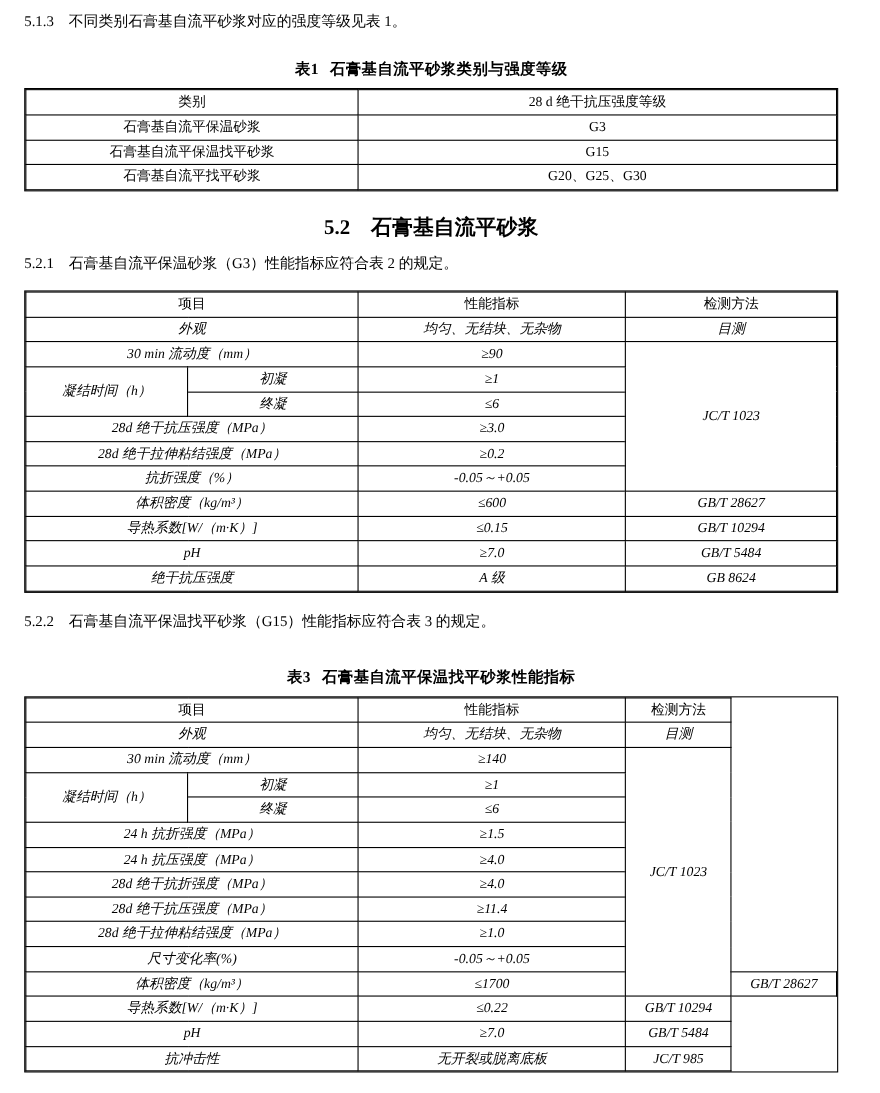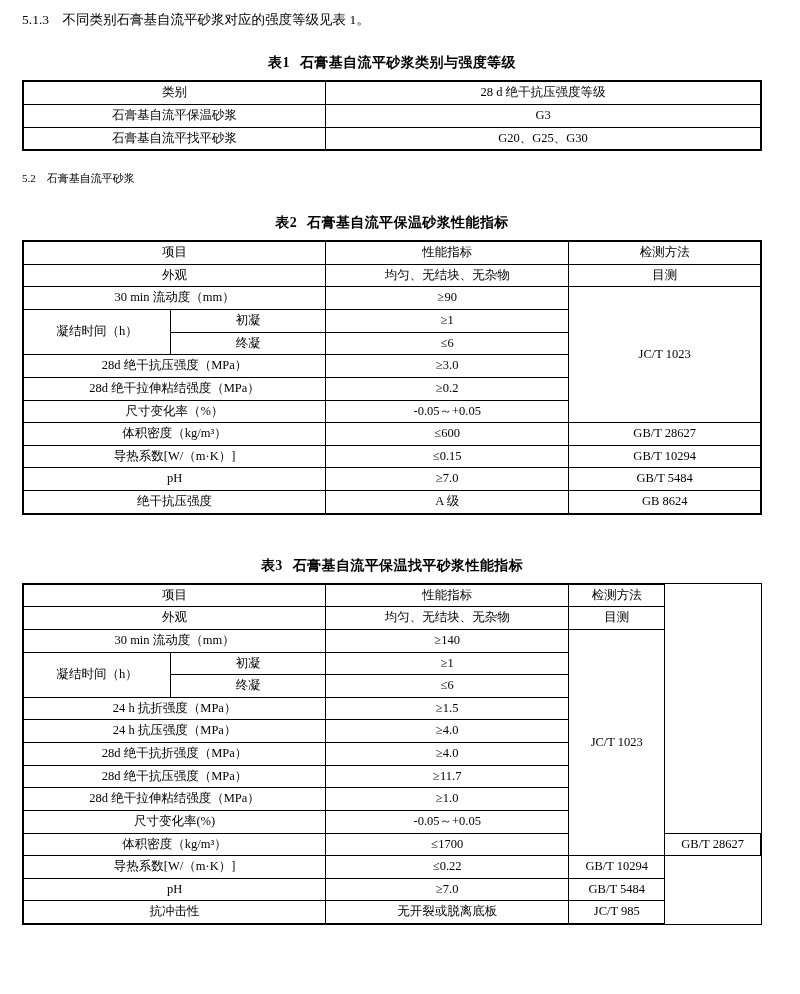--- a/index.html
+++ b/index.html
@@ -21,23 +21,24 @@
     box-sizing: border-box;
     padding: 10px 22px 0 22px;
   }
   .para {
     font-size: 13.5px;
     line-height: 1.5;
     margin: 0 0 6px 0;
     font-family: "Liberation Serif", "DejaVu Serif", serif;
   }
   .sec-head {
-    font-size: 11px;
-    font-weight: normal;
+    font-size: 19px;
+    font-weight: bold;
     margin: 12px 0 10px 0;
+    text-align: center;
   }
   .tbl-title {
     text-align: center;
     font-size: 14px;
     font-weight: bold;
     margin: 10px 0 8px 0;
     letter-spacing: 0.4px;
   }
   .tbl-title .t-label {
     margin-right: 10px;
@@ -59,21 +60,21 @@
   }
   .outer-box {
     border: 1.6px solid #000;
     padding: 0;
   }
   .outer-box table.doc {
     margin: 0;
   }
   .spacer-sm { height: 8px; }
   .spacer-md { height: 16px; }
-  .row-h { height: 21px; }
+  .row-h { height: 21px; font-style: italic; }
 </style>
 </head>
 <body>
 
 <div class="page">
 
   <p class="para">5.1.3　不同类别石膏基自流平砂浆对应的强度等级见表 1。</p>
 
   <div class="spacer-sm"></div>
 
@@ -86,37 +87,39 @@
       <tbody>
           <tr>
         <td style="width:41%;">类别</td>
         <td>28 d 绝干抗压强度等级</td>
       </tr>
       <tr>
         <td>石膏基自流平保温砂浆</td>
         <td>G3</td>
       </tr>
       <tr>
+        <td>石膏基自流平保温找平砂浆</td>
+        <td>G15</td>
+      </tr>
+      <tr>
         <td>石膏基自流平找平砂浆</td>
         <td>G20、G25、G30</td>
       </tr>
     </tbody>
       </table>
   </div>
 
   <div class="spacer-sm"></div>
 
   <p class="sec-head">5.2　石膏基自流平砂浆</p>
 
+  <p class="para">5.2.1　石膏基自流平保温砂浆（G3）性能指标应符合表 2 的规定。</p>
 
   <div class="spacer-sm"></div>
 
-  <div class="tbl-title">
-    <span class="t-label">表2</span><span>石膏基自流平保温砂浆性能指标</span>
-  </div>
 
   <div class="outer-box">
     <table class="doc">
       <tbody>
           <tr>
         <td colspan="2" style="width:41%;">项目</td>
         <td style="width:33%;">性能指标</td>
         <td>检测方法</td>
       </tr>
       <tr class="row-h">
@@ -140,21 +143,21 @@
       </tr>
       <tr class="row-h">
         <td colspan="2">28d 绝干抗压强度（MPa）</td>
         <td>≥3.0</td>
       </tr>
       <tr class="row-h">
         <td colspan="2">28d 绝干拉伸粘结强度（MPa）</td>
         <td>≥0.2</td>
       </tr>
       <tr class="row-h">
-        <td colspan="2">尺寸变化率（%）</td>
+        <td colspan="2">抗折强度（%）</td>
         <td>-0.05～+0.05</td>
       </tr>
       <tr class="row-h">
         <td colspan="2">体积密度（kg/m³）</td>
         <td>≤600</td>
         <td>GB/T 28627</td>
       </tr>
       <tr class="row-h">
         <td colspan="2">导热系数[W/（m·K）]</td>
         <td>≤0.15</td>
@@ -169,20 +172,21 @@
         <td colspan="2">绝干抗压强度</td>
         <td>A 级</td>
         <td>GB 8624</td>
       </tr>
     </tbody>
       </table>
   </div>
 
   <div class="spacer-md"></div>
 
+  <p class="para">5.2.2　石膏基自流平保温找平砂浆（G15）性能指标应符合表 3 的规定。</p>
 
   <div class="spacer-md"></div>
 
   <div class="tbl-title">
     <span class="t-label">表3</span><span>石膏基自流平保温找平砂浆性能指标</span>
   </div>
 
   <div class="outer-box">
     <table class="doc">
       <tbody>
@@ -217,21 +221,21 @@
       <tr class="row-h">
         <td colspan="2">24 h 抗压强度（MPa）</td>
         <td>≥4.0</td>
       </tr>
       <tr class="row-h">
         <td colspan="2">28d 绝干抗折强度（MPa）</td>
         <td>≥4.0</td>
       </tr>
       <tr class="row-h">
         <td colspan="2">28d 绝干抗压强度（MPa）</td>
-        <td>≥11.7</td>
+        <td>≥11.4</td>
       </tr>
       <tr class="row-h">
         <td colspan="2">28d 绝干拉伸粘结强度（MPa）</td>
         <td>≥1.0</td>
       </tr>
       <tr class="row-h">
         <td colspan="2">尺寸变化率(%)</td>
         <td>-0.05～+0.05</td>
       </tr>
       <tr class="row-h">

